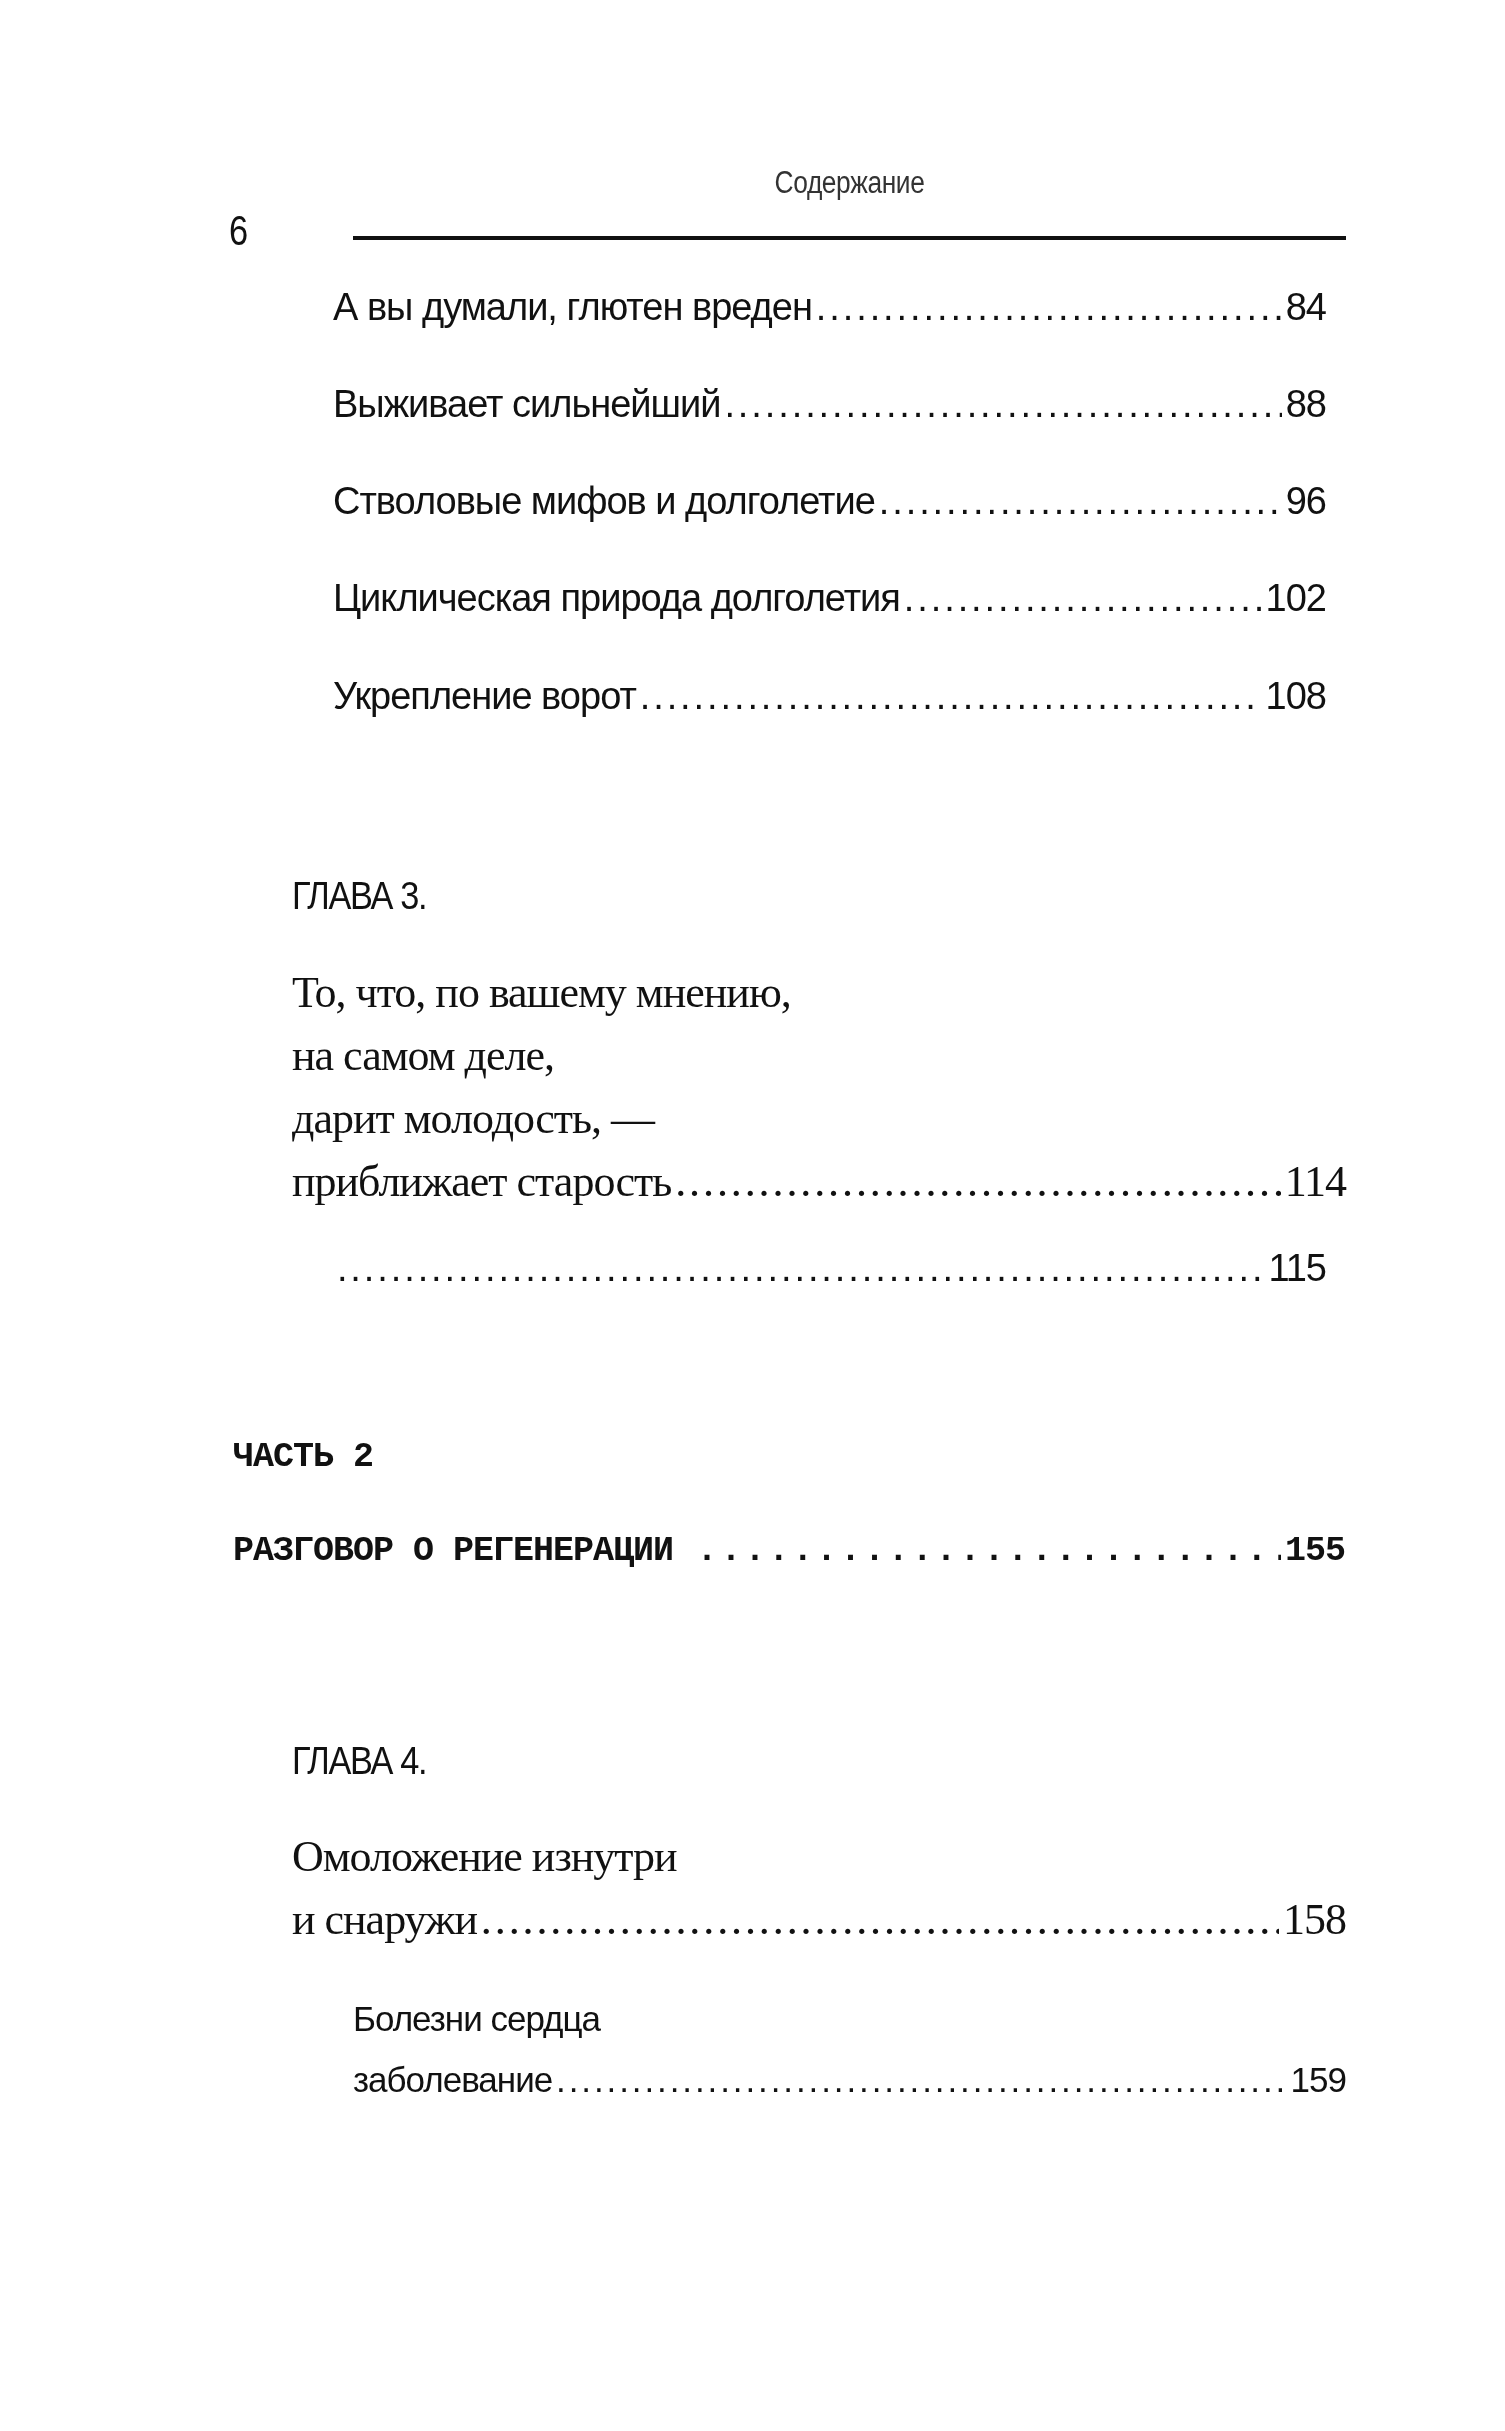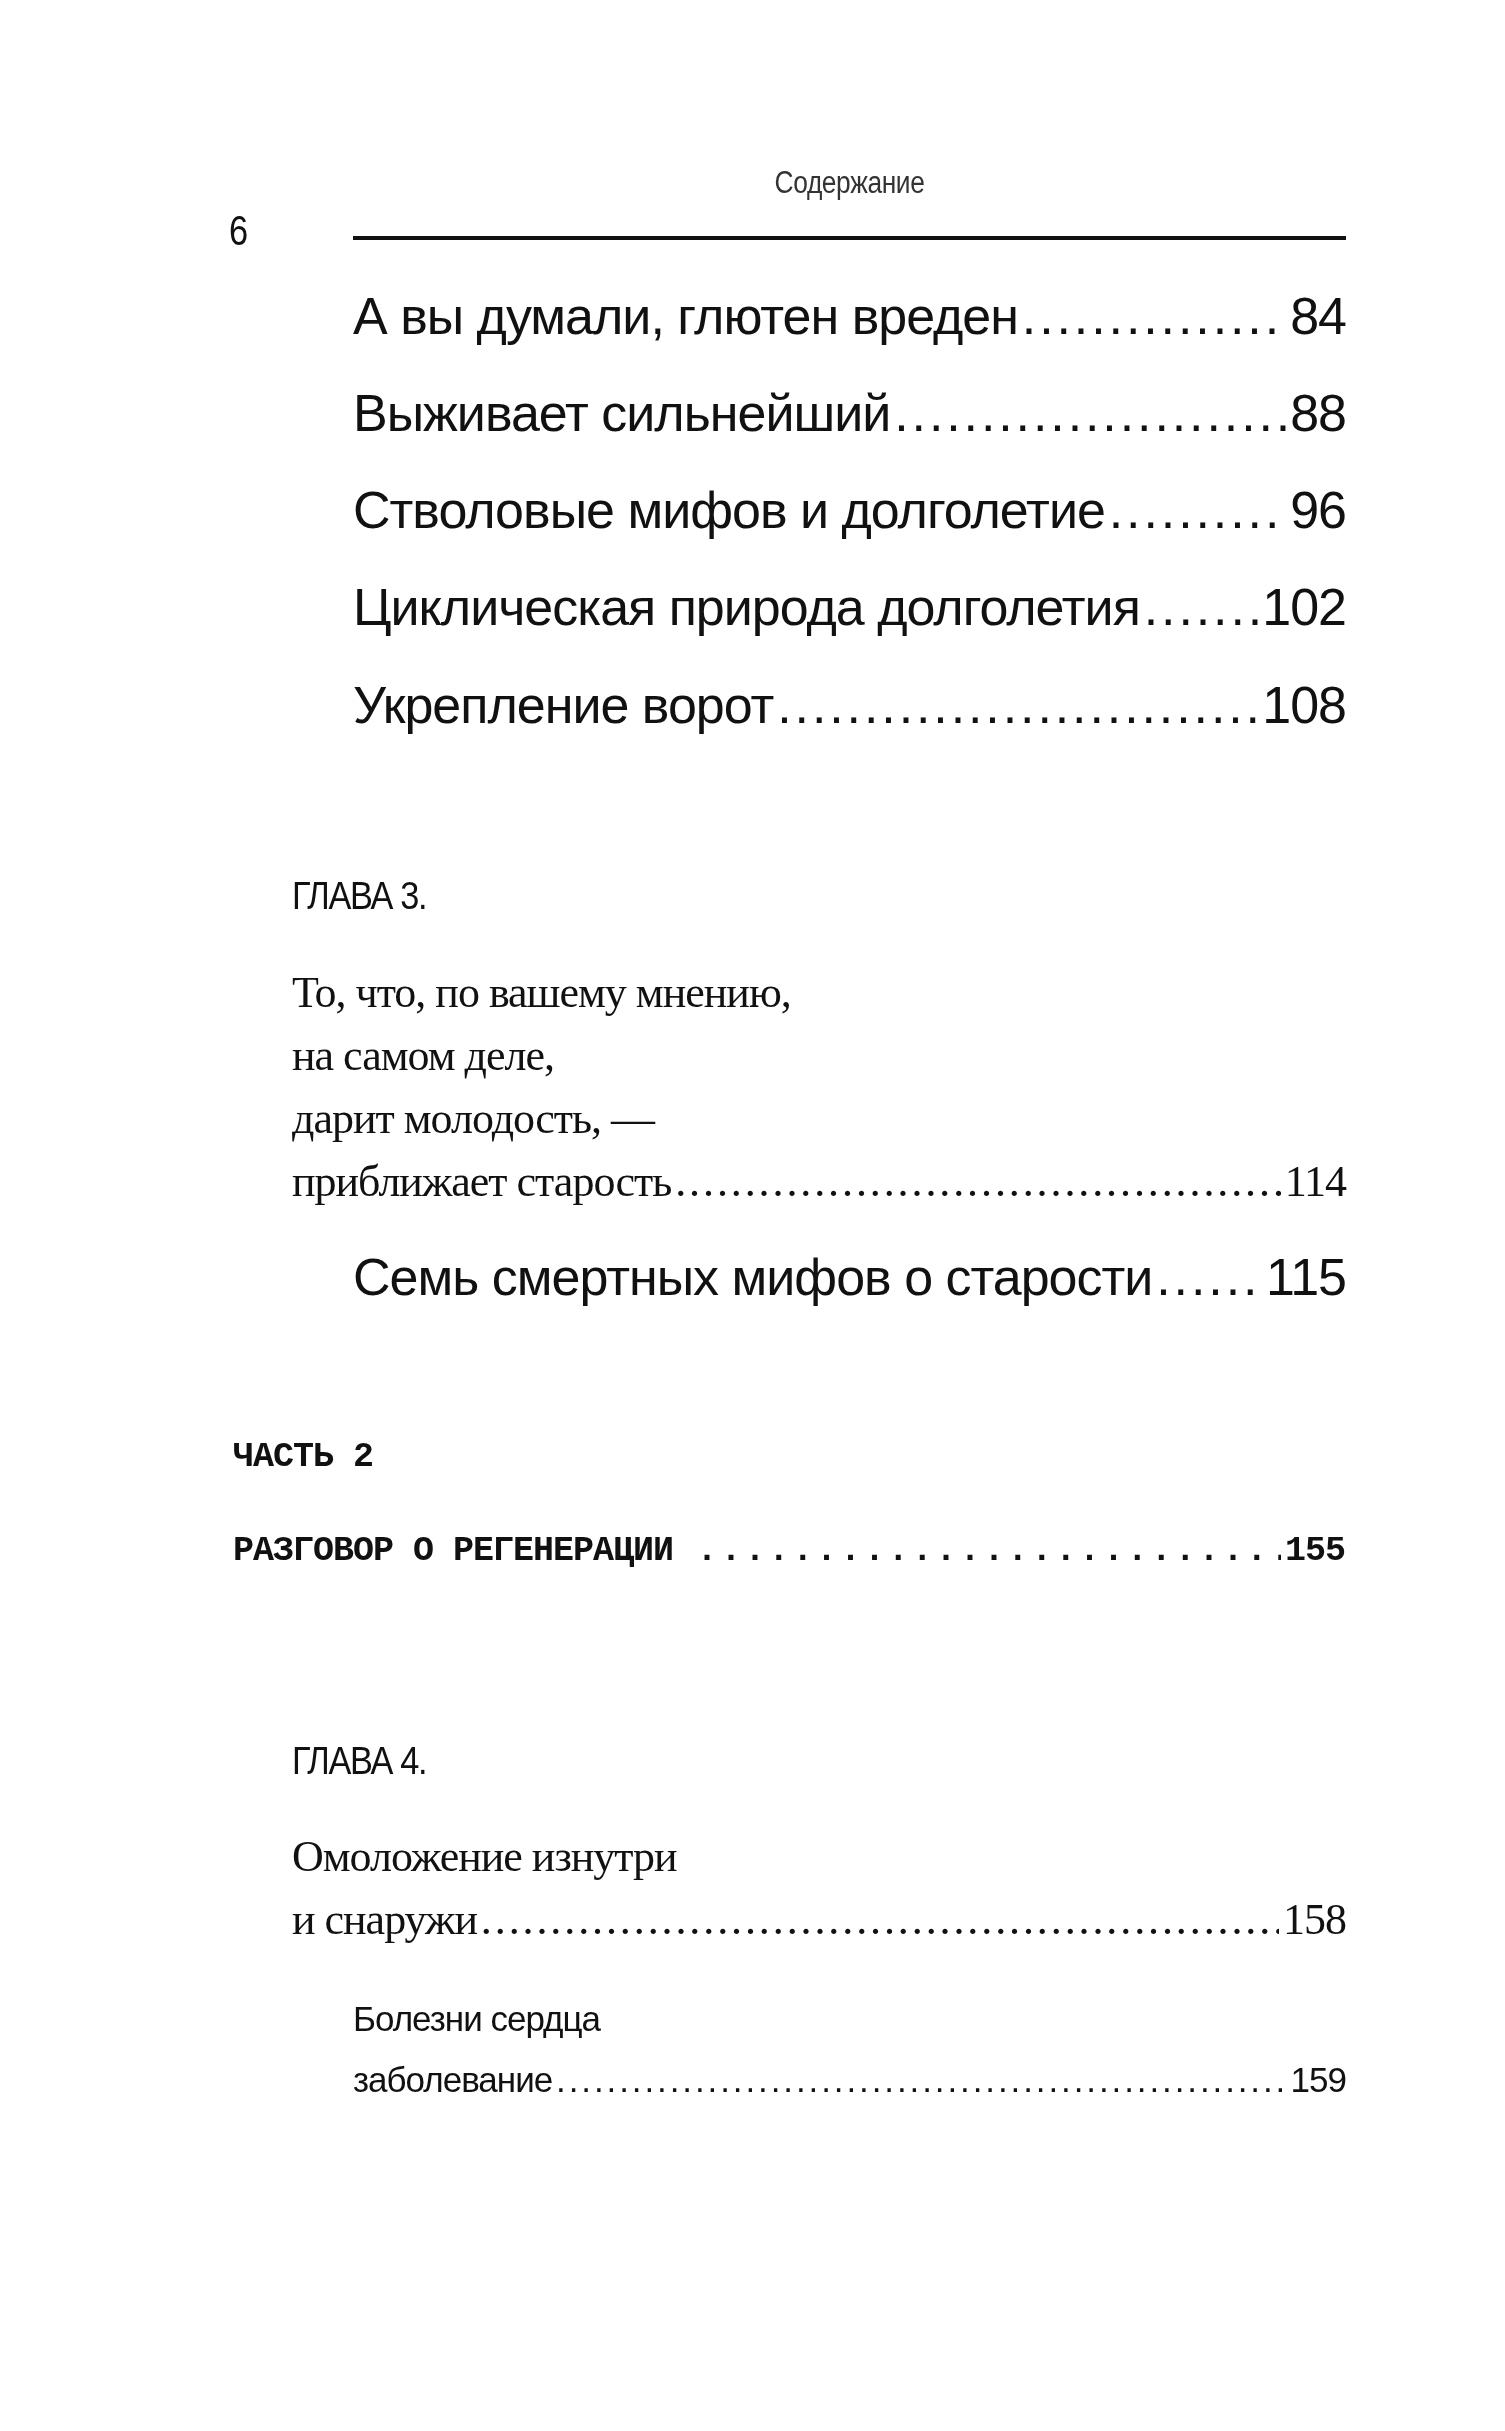--- a/index.html
+++ b/index.html
@@ -7,21 +7,21 @@
   .abs { position: absolute; }
   .sans { font-family: "Liberation Sans", "DejaVu Sans", sans-serif; }
   .running-head { left: 353px; width: 993px; top: 165px; text-align: center; font-size: 31px; font-weight: 300; color: #333; letter-spacing: -0.5px; transform: scaleX(0.85); }
   .folio { left: 229px; top: 206px; font-size: 43px; font-family: "Liberation Sans", sans-serif; font-weight: 300; transform: scaleX(0.8); transform-origin: left; }
   .rule { left: 353px; width: 993px; top: 236px; height: 3.9px; background: #111; }
   .toc-line { display: flex; align-items: baseline; white-space: nowrap; }
   .toc-line .t { flex: 0 0 auto; }
   .toc-line .dots { flex: 1 1 auto; overflow: hidden; margin: 0 3.9px; letter-spacing: 2.9px; }
   .toc-line .dots::after { content: "........................................................................................................................................................................................................................"; }
   .toc-line .p { flex: 0 0 auto; }
-  .entry { left: 353px; width: 993px; font-size: 52px; font-family: "Liberation Sans", sans-serif; letter-spacing: -1px; }
+  .entry { left: 333px; width: 993px; font-size: 38px; font-family: "Liberation Sans", sans-serif; letter-spacing: -1px; }
   .chapter-label { left: 292px; font-size: 39px; font-family: "Liberation Sans", sans-serif; letter-spacing: -1.5px; transform: scaleX(0.88); transform-origin: left; }
   .chapter-title { left: 292px; width: 1054px; font-size: 44px; font-family: "Liberation Serif", serif; line-height: 63px; letter-spacing: -1px; }
   .part { left: 233px; width: 1112px; font-size: 35px; font-family: Liberation Mono, monospace; font-weight: bold; letter-spacing: -1px; }
   .subentry-multi { left: 353px; width: 993px; font-size: 35px; font-family: "Liberation Sans", sans-serif; letter-spacing: -1px; line-height: 61px; }
 </style>
 </head>
 <body>
 
 <div class="abs running-head sans">Содержание</div>
 <div class="abs folio">6</div>
@@ -58,21 +58,20 @@
   <div>То, что, по вашему мнению,</div>
   <div>на самом деле,</div>
   <div>дарит молодость, —</div>
   <div class="toc-line">
     <span class="t">приближает старость</span>
       <span class="dots"></span>
       <span class="p">114</span>
   </div>
 </div>
 <div class="abs entry toc-line" style="top:1247px">
-  <span class="t">Семь смертных мифов о старости</span>
     <span class="dots"></span>
     <span class="p">115</span>
 </div>
 
 <div class="abs part" style="top:1437px">ЧАСТЬ 2</div>
 <div class="abs part toc-line" style="top:1531px">
   <span class="t">РАЗГОВОР О РЕГЕНЕРАЦИИ</span>
     <span class="dots" style="margin-left:23.5px"></span>
     <span class="p">155</span>
 </div>

